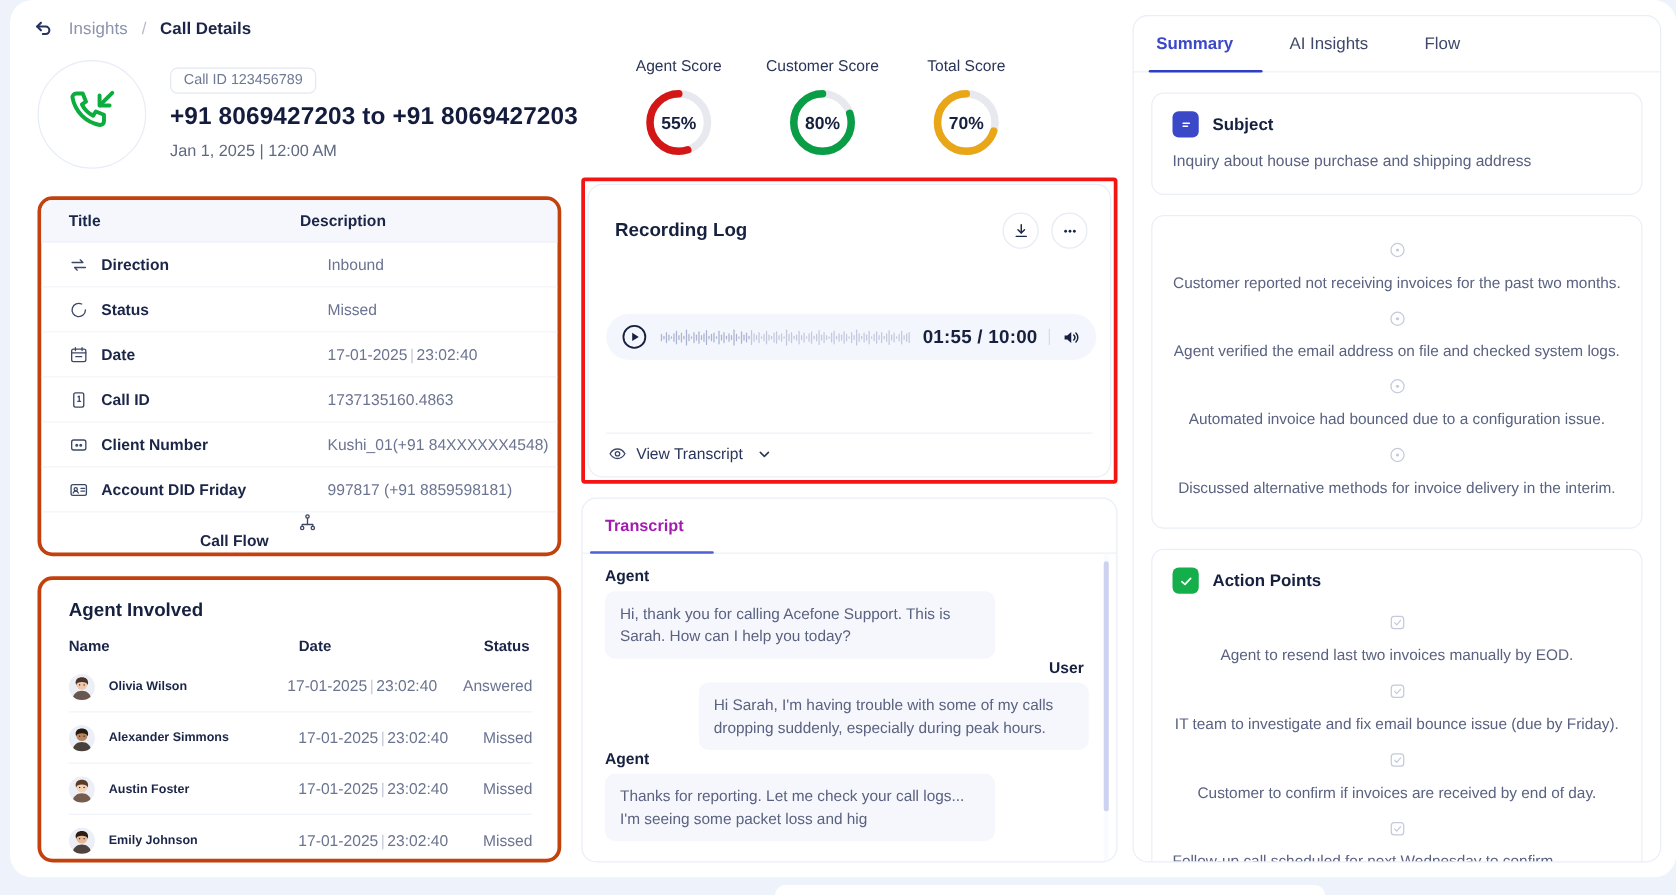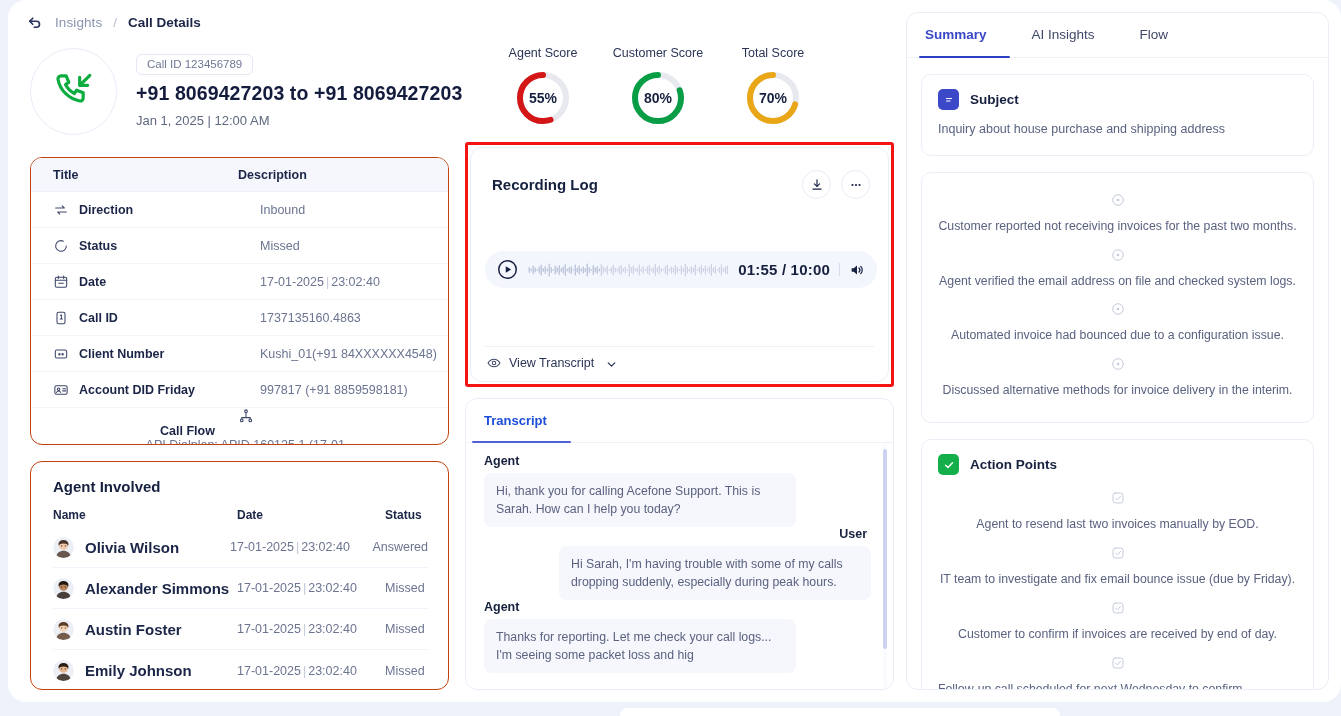--- a/index.html
+++ b/index.html
@@ -45,21 +45,21 @@
   .phone-line {
     position: absolute; left: 128px; top: 82px;
     font-size: 19.5px; font-weight: 700; color: #131c3d; letter-spacing: .1px;
   }
   .date-line {
     position: absolute; left: 128px; top: 113px;
     font-size: 13px; color: #5f6880;
   }
 
   
-  .card { background: #fff; border: 1px solid #c2410c; border-radius: 12px; }
+  .card { background: #fff; border: 3px solid #c2410c; border-radius: 12px; }
   .details-card {
     position: absolute; left: 22px; top: 157px; width: 419px; height: 288px;
     overflow: hidden;
   }
   .det-head {
     display: flex; height: 34px; align-items: center;
     background: #f5f7fd; border-bottom: 1px solid #eef1f8;
   }
   .det-head .c1 { width: 207px; padding-left: 22px; font-size: 12.5px; font-weight: 700; color: #1b2547; }
   .det-head .c2 { font-size: 12.5px; font-weight: 700; color: #1b2547; }
@@ -84,21 +84,21 @@
   .ag-head span { font-size: 12px; font-weight: 700; color: #1b2547; }
   .ag-c-name { width: 184px; }
   .ag-c-date { width: 148px; }
   .ag-row {
     display: flex; align-items: center; height: 41px;
     border-bottom: 1px solid #f1f4fa;
   }
   .ag-row:last-child { border-bottom: none; }
   .ag-c-name { display: flex; align-items: center; gap: 11px; }
   .ag-face { width: 21px; height: 21px; border-radius: 50%; flex: 0 0 21px; display:block; }
-  .ag-name { font-size: 15px; font-weight: 700; color: #1b2547; }
+  .ag-name { font-size: 10px; font-weight: 700; color: #1b2547; }
   .ag-date { font-size: 12.5px; color: #6b7490; white-space: nowrap; }
   .ag-date .sep { color: #c3c9d8; padding: 0 2px; }
   .ag-status { font-size: 12.5px; color: #6b7490; }
 
   
   .gauges { position: absolute; left: 505px; top: 46px; display: flex; gap: 55px; }
   .gauge { width: 60px; display: flex; flex-direction: column; align-items: center; }
   .gauge-lbl { font-size: 12.5px; color: #2b3558; white-space: nowrap; margin-bottom: 9px; }
   .gauge-ring { position: relative; width: 58px; height: 58px; }
   .gauge-ring svg { transform: rotate(-90deg); display: block; }
@@ -145,21 +145,21 @@
   .view-tr .txt { font-size: 12.5px; color: #2b3558; }
   .view-tr .chev { width: 13px; height: 13px; color: #2b3558; margin-left: 3px; }
 
   
   .tr-card {
     position: absolute; left: 457px; top: 398px; width: 429px; height: 292px;
     background: #fff; border: 1px solid #eaeef7; border-radius: 12px; overflow: hidden;
   }
   .tr-tabbar { height: 44px; border-bottom: 1px solid #eef1f8; position: relative; }
   .tr-tab {
-    position: absolute; left: 18px; top: 14px; font-size: 13px; font-weight: 700; color: #1d4ed8; cursor: pointer;
+    position: absolute; left: 18px; top: 14px; font-size: 13px; font-weight: 700; color: #a21caf; cursor: pointer;
   }
   .tr-tab-underline { position: absolute; left: 6px; bottom: -1px; width: 99px; height: 2.5px; background: #4f5fd7; border-radius: 2px; }
   .tr-body { position: relative; height: 247px; padding: 11px 22px 0 18px; }
   .tr-who { font-size: 12.5px; font-weight: 700; color: #16203f; margin-bottom: 5px; }
   .tr-who.right { text-align: right; margin-right: 4px; }
   .bubble {
     background: #f6f7fc; border-radius: 8px; padding: 9px 12px;
     font-size: 12.3px; line-height: 1.47; color: #5a6party; color: #5a6280; max-width: 312px;
   }
   .bubble.right { margin-left: auto; text-align: left; }

